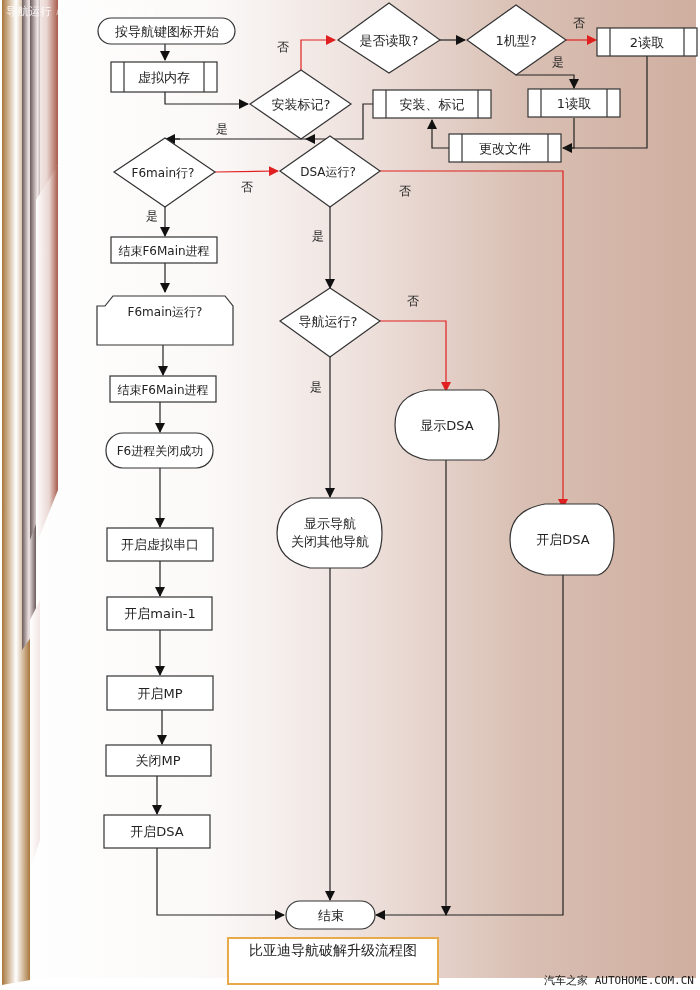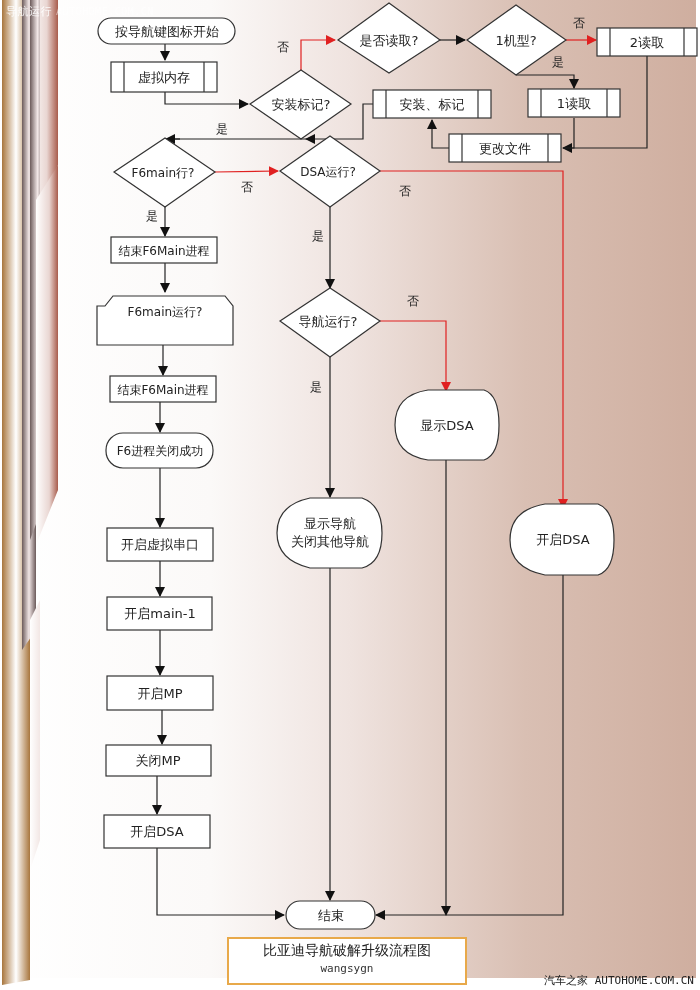--- a/index.html
+++ b/index.html
@@ -23,21 +23,21 @@
     font-family: "DejaVu Sans", sans-serif; letter-spacing: 0.5px; opacity: 0.9;
   }
   .wm-top .latin { color: rgba(255,255,255,0.6); font-family: "DejaVu Sans Mono", monospace; font-size: 10px; margin-top: 44px; }
   .wm-bottom {
     position: absolute; right: 6px; bottom: 2px; font-size: 11px; color: #222;
     font-family: "DejaVu Sans Mono", monospace;
   }
   svg#flow { position: absolute; left: 0; top: 0; }
   svg text { font-family: "DejaVu Sans", sans-serif; fill: #222; }
   .title-box {
-    position: absolute; left: 227px; top: 937px; width: 240px; height: 48px;
+    position: absolute; left: 227px; top: 937px; width: 212px; height: 48px;
     border: 2px solid #e8a94a; background: #fff; box-sizing: border-box;
     text-align: center;
   }
   .title-box .t1 { font-size: 14px; color: #222; margin-top: 3px; font-family: "DejaVu Sans", sans-serif; }
   .title-box .t2 { font-size: 11px; color: #333; margin-top: 2px; font-family: "DejaVu Sans Mono", monospace; }
 </style>
 </head>
 <body>
 
 <div id="stage"></div>
@@ -220,16 +220,15 @@
     <text x="405" y="195">否</text>
     <text x="152" y="220">是</text>
     <text x="318" y="240">是</text>
     <text x="413" y="305">否</text>
     <text x="316" y="391">是</text>
   </g>
 </svg>
 
 <div class="title-box">
   <div class="t1">比亚迪导航破解升级流程图</div>
-  <div class="t2">wangsygn</div>
 </div>
 
 <div class="wm-bottom">汽车之家 AUTOHOME.COM.CN</div>
 
 </body></html>

